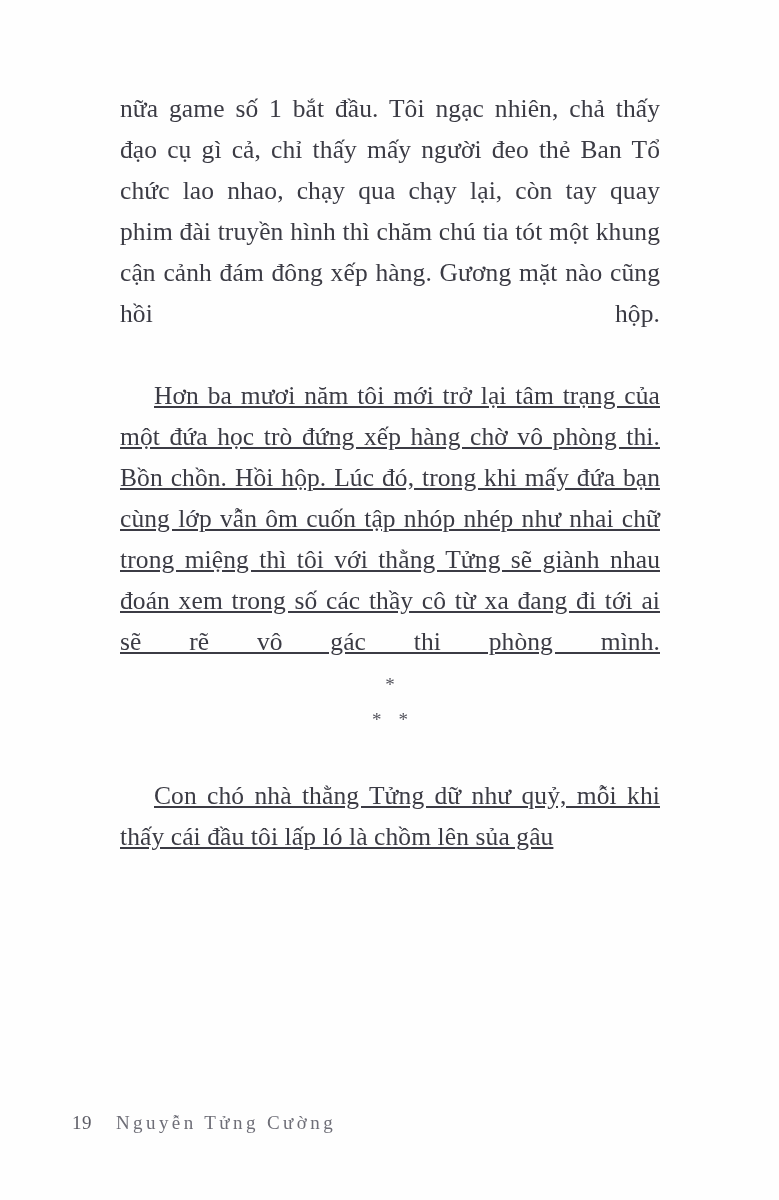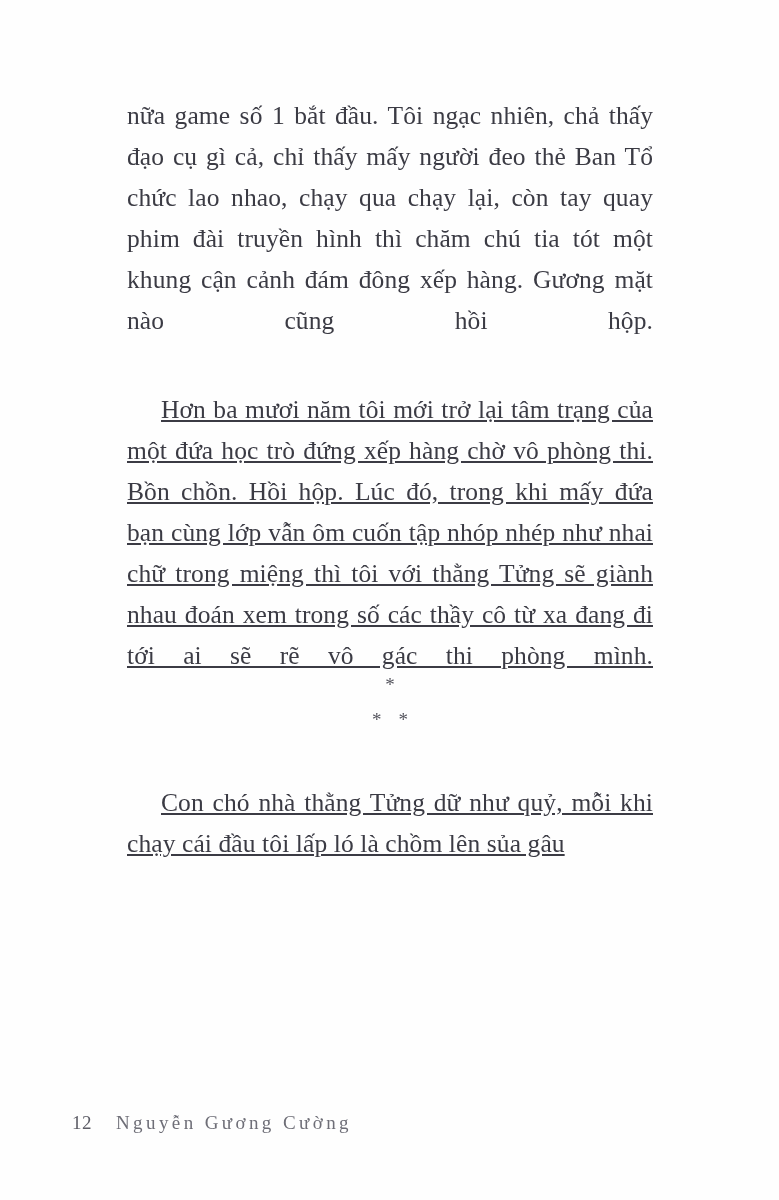--- a/index.html
+++ b/index.html
@@ -25,21 +25,21 @@
 
   
   .text-column {
     position: absolute;
     left: 120px;
     top: 88px;
     width: 540px;
   }
 
   .para {
-    margin: 7px;
+    margin: 0;
     text-align: justify;
     text-justify: inter-word;
     font-size: 25.5px;
     line-height: 41px;
     letter-spacing: 0.1px;
     color: #3b3b44;
     -webkit-font-smoothing: antialiased;
   }
   .para.indent {
     text-indent: 34px;
@@ -124,21 +124,21 @@
   </div>
 
   <div class="dinkus">
     <span class="star-row top">*</span>
     <span class="star-row bottom">
       <span>*</span><span class="gap"></span><span>*</span>
     </span>
   </div>
 
   <div class="text-column-2">
-    <p class="para indent last-natural">Con chó nhà thằng Tửng dữ như quỷ, mỗi khi chạy cái đầu tôi lấp ló là chồm lên sủa gâu</p>
+    <p class="para indent last-natural">Con chó nhà thằng Tửng dữ như quỷ, mỗi khi thấy cái đầu tôi lấp ló là chồm lên sủa gâu</p>
   </div>
 
   <div class="footer">
-    <span class="page-number">12</span>
-    <span class="author">Nguyễn Gương Cường</span>
+    <span class="page-number">19</span>
+    <span class="author">Nguyễn Tửng Cường</span>
   </div>
 
 </div>
 
 </body></html>

